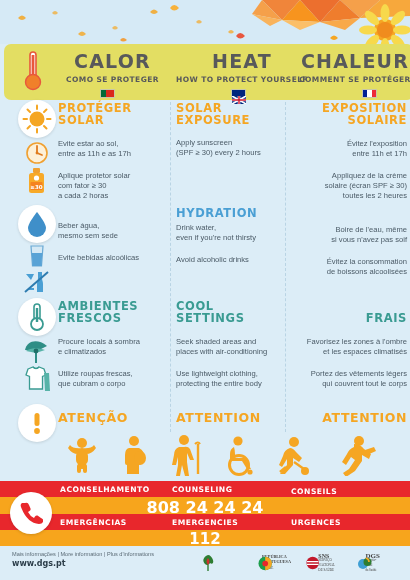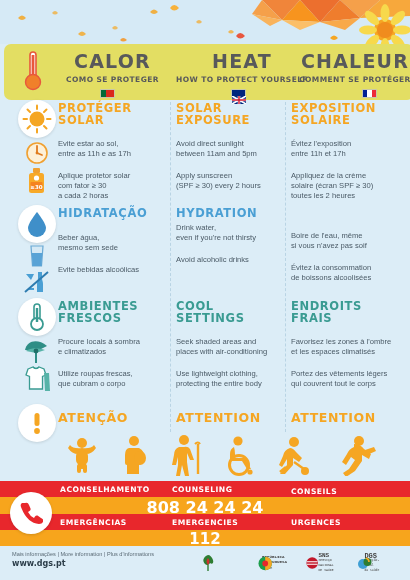--- a/index.html
+++ b/index.html
@@ -38,21 +38,21 @@
   
   .section { position:absolute; left:0; width:410px; }
   .sec-icon { position:absolute; left:18px; width:38px; height:38px; border-radius:50%;
               background:#fff; box-shadow:0 1px 3px rgba(0,0,0,.12);
               display:flex; align-items:center; justify-content:center; }
   .sub-icon { position:absolute; left:22px; width:30px; height:30px;
               display:flex; align-items:center; justify-content:center; }
   .col { position:absolute; }
   .col.k1 { left:58px;  width:110px; }
   .col.k2 { left:176px; width:110px; }
-  .col.k3 { left:291px; width:116px; }
+  .col.k3 { left:291px; width:116px;text-align:right; }
   .sechead { font-size:11.5px; font-weight:bold; line-height:12px;
              letter-spacing:.6px; font-family:"DejaVu Sans", sans-serif; }
   .tip { font-size:7.6px; line-height:10px; color:#4a5a66;
          font-family:"Liberation Sans", sans-serif; }
   .tip2 { margin-top:12px; }
   .vdiv { position:absolute; width:0; border-left:1px dashed #b9d4e4; }
 
   
   .att-figs { position:absolute; left:62px; top:434px; width:340px; height:42px; }
 
@@ -71,21 +71,21 @@
                   box-shadow:0 1px 3px rgba(0,0,0,.15); }
 
   
   .footer { position:absolute; left:0; top:546px; width:346px; height:34px; background:#dcedf7; }
   .finfo { position:absolute; left:12px; top:5px; font-size:5.6px; color:#5b6b76;
            font-family:"Liberation Sans", sans-serif; }
   .fsite { position:absolute; left:12px; top:13px; font-size:8px; font-weight:bold;
            color:#2c3e4a; font-family:"DejaVu Sans", sans-serif; }
   .logo { position:absolute; top:6px; height:22px; display:flex; align-items:center; gap:2px; }
   .logotxt { font-size:4.2px; line-height:4.6px; color:#444; font-weight:bold;
-             font-family:Liberation Mono, monospace;margin-left:44px; }
+             font-family:Liberation Serif, serif;margin-left:44px; }
 </style>
 </head>
 <body>
 
 <div class="poster">
 
   <div class="topdeco">
     <svg width="410" height="44">
       <polygon points="262,0 300,0 282,20" fill="#f0853a"></polygon>
       <polygon points="262,0 282,20 252,14" fill="#f5a04a"></polygon>
@@ -203,22 +203,20 @@
 entre as 11h e as 17h</div>
       <div class="tip tip2" style="white-space:pre-line;">Aplique protetor solar
 com fator ≥ 30
 a cada 2 horas</div>
     </div>
     <div class="col k2" style="top:2px;">
       <div class="sechead" style="color:#f5a623;">
         <span>SOLAR</span><br>
         <span>EXPOSURE</span>
       </div>
-      <div class="tip" style="margin-top:13px; white-space:pre-line;">Avoid direct sunlight
-between 11am and 5pm</div>
       <div class="tip tip2" style="white-space:pre-line;">Apply sunscreen
 (SPF ≥ 30) every 2 hours</div>
     </div>
     <div class="col k3" style="top:2px;">
       <div class="sechead" style="color:#f5a623;">
         <span>EXPOSITION</span><br>
         <span>SOLAIRE</span>
       </div>
       <div class="tip" style="margin-top:13px; white-space:pre-line;">Évitez l'exposition
 entre 11h et 17h</div>
@@ -242,33 +240,32 @@
     </div>
     <div class="sub-icon" style="top:62px;">
       <svg width="26" height="24" viewBox="0 0 26 24">
         <path d="M14 2 h4 v6 c0 3 1 3 1 6 v8 h-6 v-8 c0-3 1-3 1-6 z" fill="#4a9fd4"></path>
         <path d="M2 4 h8 l-3 6 v8 h3 v2 H4 v-2 h3 v-8 z" fill="#4a9fd4"></path>
         <line x1="1" y1="22" x2="24" y2="2" stroke="#2e7cb0" stroke-width="2"></line>
       </svg>
     </div>
 
     <div class="col k1" style="top:2px;">
-      <div class="sechead" style="color:#4a9fd4;">HIDRATAÇÃO</div>
       <div class="tip" style="margin-top:14px; white-space:pre-line;">Beber água,
 mesmo sem sede</div>
       <div class="tip tip2" style="white-space:pre-line;">Evite bebidas alcoólicas</div>
     </div>
     <div class="col k2" style="top:2px;">
       <div class="sechead" style="color:#4a9fd4;">HYDRATION</div>
       <div class="tip" style="margin-top:4px; white-space:pre-line;">Drink water,
 even if you're not thirsty</div>
       <div class="tip tip2" style="white-space:pre-line;">Avoid alcoholic drinks</div>
     </div>
     <div class="col k3" style="top:2px;">
-      <div class="tip" style="margin-top:24px; white-space:pre-line;">Boire de l'eau, même
+      <div class="tip" style="margin-top:18px; white-space:pre-line;">Boire de l'eau, même
 si vous n'avez pas soif</div>
       <div class="tip tip2" style="white-space:pre-line;">Évitez la consommation
 de boissons alcoolisées</div>
     </div>
   </div>
 
   <div class="section" style="top:298px; height:100px;">
     <div class="sec-icon" style="top:0;">
       <svg width="24" height="30" viewBox="0 0 24 30">
         <rect x="9" y="2" width="6" height="16" rx="3" fill="#fff" stroke="#3a9b92" stroke-width="1.6"></rect>
@@ -307,21 +304,21 @@
         <span>COOL</span><br>
         <span>SETTINGS</span>
       </div>
       <div class="tip" style="margin-top:13px; white-space:pre-line;">Seek shaded areas and
 places with air-conditioning</div>
       <div class="tip tip2" style="white-space:pre-line;">Use lightweight clothing,
 protecting the entire body</div>
     </div>
     <div class="col k3" style="top:2px;">
       <div class="sechead" style="color:#3a9b92;">
-        <span>ENDROITS</span><br>
+        <br>
         <span>FRAIS</span>
       </div>
       <div class="tip" style="margin-top:13px; white-space:pre-line;">Favorisez les zones à l'ombre
 et les espaces climatisés</div>
       <div class="tip tip2" style="white-space:pre-line;">Portez des vêtements légers
 qui couvrent tout le corps</div>
     </div>
   </div>
 
   <div class="vdiv" style="left:170px; top:102px; height:330px;"></div>

